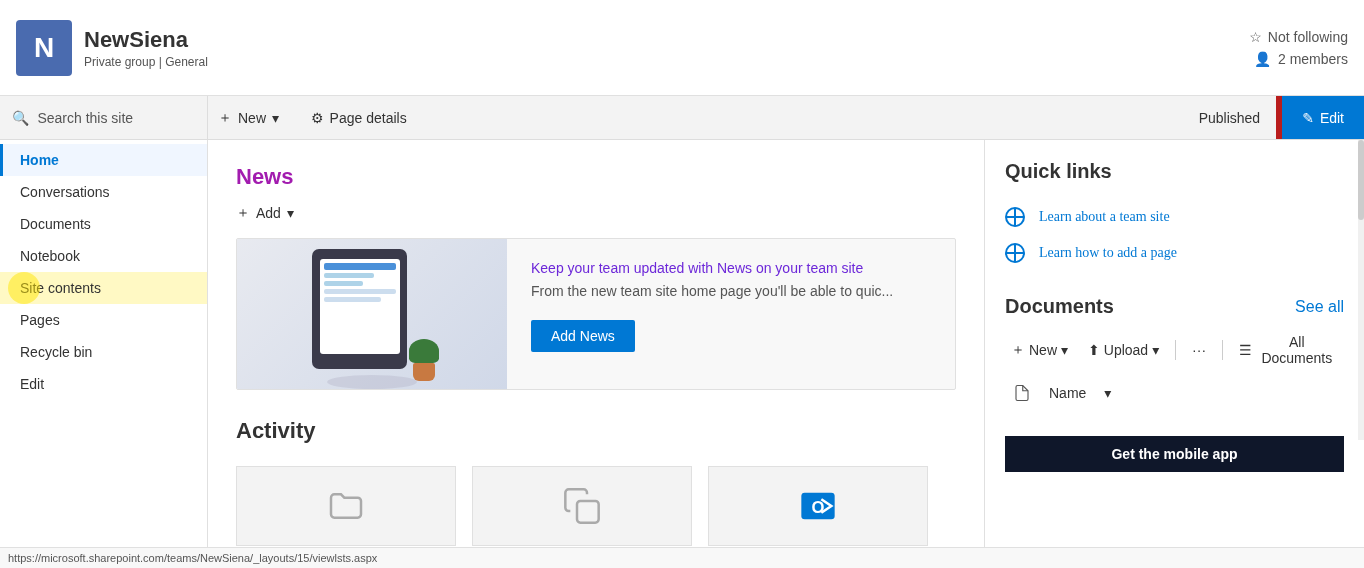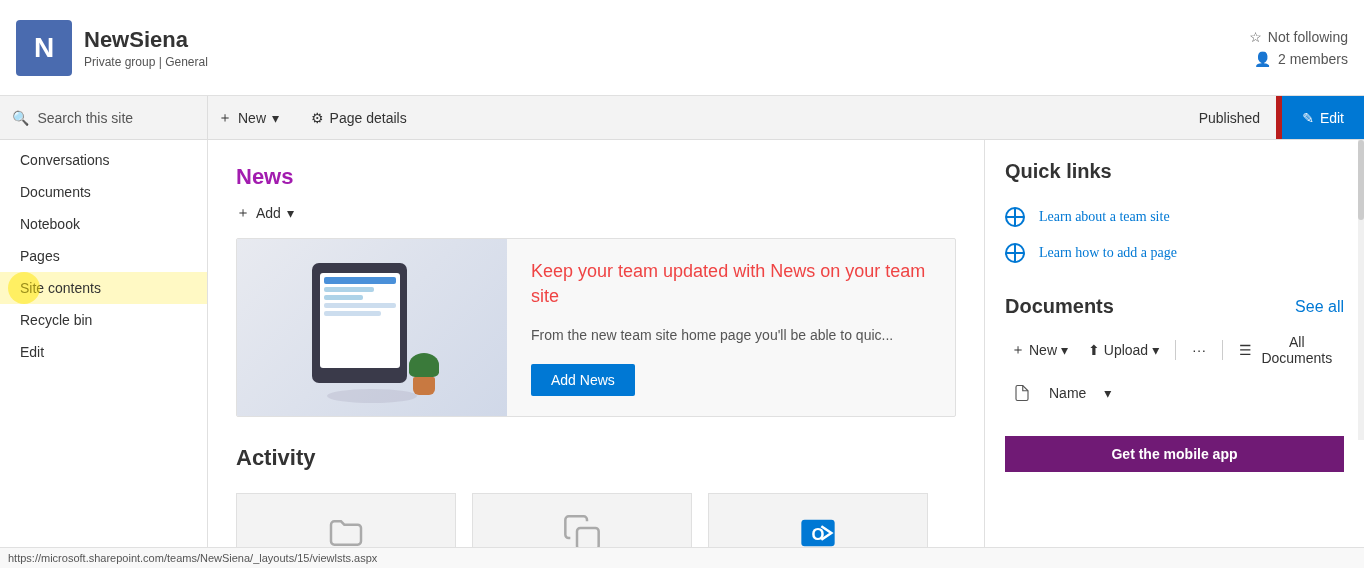--- a/index.html
+++ b/index.html
@@ -138,21 +138,21 @@
     .news-image {
       width: 270px; min-width: 270px;
       background: linear-gradient(135deg, #e8eaf0 0%, #d0d8e8 100%);
       display: flex; align-items: center; justify-content: center;
       position: relative; overflow: hidden;
     }
     .news-text {
       flex: 1; padding: 20px 24px;
     }
     .news-headline {
-      font-size: 18px; color: #ef4444; margin-bottom: 16px; line-height: 1.4;
+      font-size: 14px; color: #6d28d9; margin-bottom: 2px; line-height: 1.4;
     }
     .news-desc {
       color: #555; font-size: 14px; margin-bottom: 18px; line-height: 1.5;
     }
     .add-news-btn {
       background: #0078d4; color: #fff; border: none;
       padding: 8px 20px; font-size: 14px; cursor: pointer; border-radius: 2px;
     }
 
     
@@ -230,21 +230,21 @@
       background: #f0f0f0;
     }
     .scrollbar-thumb {
       width: 6px; height: 80px;
       background: #ccc; border-radius: 3px;
     }
 
     
     .mobile-banner {
       position: absolute; bottom: 0; right: 0;
-      background: #701a75; color: #fff;
+      background: #0f172a; color: #fff;
       padding: 10px 8px; font-size: 14px; cursor: pointer;
       font-weight: 600;
     }
 
     
     .status-bar {
       position: fixed; bottom: 0; left: 0;
       background: #f8f8f8; border-top: 1px solid #e0e0e0;
       padding: 4px 8px; font-size: 11px; color: #555;
       width: 100%;
@@ -309,35 +309,38 @@
     <button class="edit-btn">
       <span>✎</span>
       <span>Edit</span>
     </button>
   </div>
 </div>
 
 <div class="main-layout">
 
   <div class="sidebar">
+    <div class="sidebar-item active">
+      <span>Home</span>
+    </div>
     <div class="sidebar-item">
       <span>Conversations</span>
     </div>
     <div class="sidebar-item">
       <span>Documents</span>
     </div>
     <div class="sidebar-item">
       <span>Notebook</span>
-    </div>
-    <div class="sidebar-item">
-      <span>Pages</span>
     </div>
     <div class="sidebar-item highlighted" style="position:relative;">
       <div class="cursor-highlight" style="position:absolute;left:8px;top:50%;transform:translateY(-50%);width:32px;height:32px;background:rgba(255,230,0,0.5);border-radius:50%;pointer-events:none;z-index:5;"></div>
       <span>Site contents</span>
+    </div>
+    <div class="sidebar-item">
+      <span>Pages</span>
     </div>
     <div class="sidebar-item">
       <span>Recycle bin</span>
     </div>
     <div class="sidebar-item">
       <span>Edit</span>
     </div>
   </div>
 
   <div class="content">

